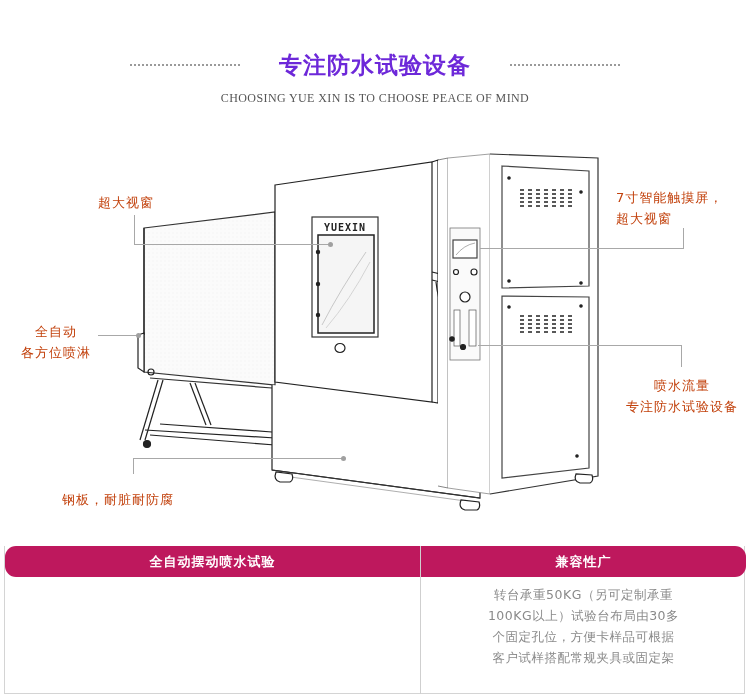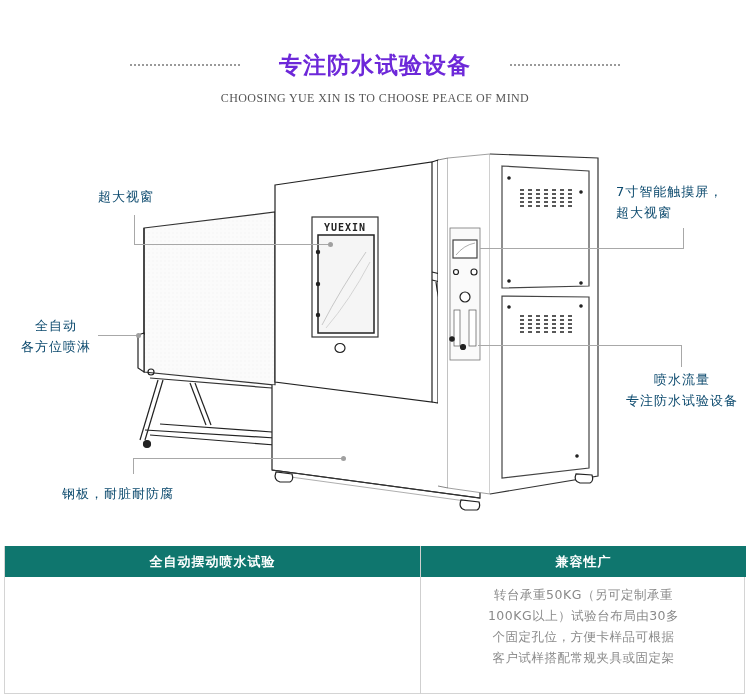--- a/index.html
+++ b/index.html
@@ -2,26 +2,26 @@
 <html><head>
 <meta charset="utf-8">
 <style>
   html,body{margin:0;padding:0;background:#ffffff;}
   body{width:750px;height:699px;position:relative;overflow:hidden;font-family:"DejaVu Sans",sans-serif;}
   .abs{position:absolute;}
   .title{left:0;top:50px;width:750px;text-align:center;}
   .title-text{font-family:"DejaVu Sans",sans-serif;font-weight:bold;font-size:23px;color:#6d28d9;letter-spacing:1px;}
   .dots{position:absolute;top:64px;height:0;border-top:2px dotted #9a9a9a;}
   .subtitle{left:0;top:91px;width:750px;text-align:center;font-family:"Liberation Serif",serif;font-size:12px;color:#555;letter-spacing:0.4px;}
-  .callout{color:#0c4a6e;font-size:13px;line-height:21px;letter-spacing:1px;}
+  .callout{color:#c2410c;font-size:13px;line-height:21px;letter-spacing:1px;margin-top:6px;}
   .line{position:absolute;background:#a8a8a8;}
   .dot{position:absolute;width:5px;height:5px;border-radius:50%;background:#a0a0a0;}
   svg.machine{position:absolute;left:0;top:0;}
   .table{left:4px;top:546px;width:741px;height:148px;border:1px solid #d4d4d4;border-top:none;box-sizing:border-box;}
-  .thead{position:absolute;left:0;top:0;width:741px;height:31px;background:#0f766e;}
+  .thead{position:absolute;left:0;top:0;width:741px;height:31px;background:#be185d;border-radius:11px;}
   .th{position:absolute;top:0;height:31px;line-height:31px;text-align:center;color:#fff;font-size:13px;font-weight:bold;letter-spacing:1px;}
   .vdiv{position:absolute;left:415px;top:0;width:1px;height:148px;background:#cfcfcf;}
   .td{position:absolute;top:38px;text-align:center;color:#8a8a8a;font-size:12.5px;line-height:21px;letter-spacing:0.5px;}
 </style>
 </head>
 <body>
 
 <div class="dots" style="left:130px;width:110px;"></div>
 <div class="dots" style="left:510px;width:110px;"></div>
 <div class="abs title">

